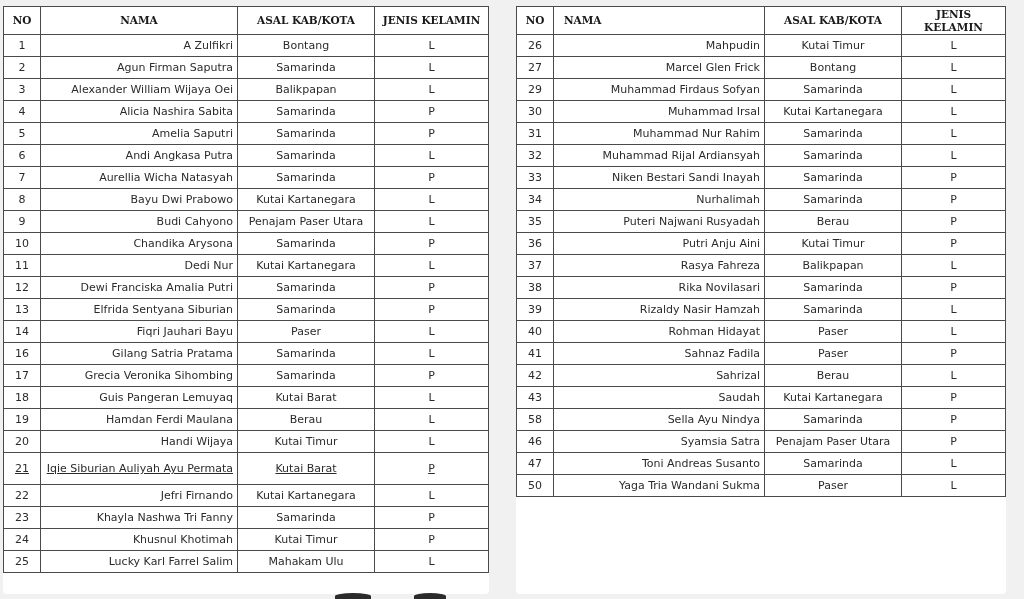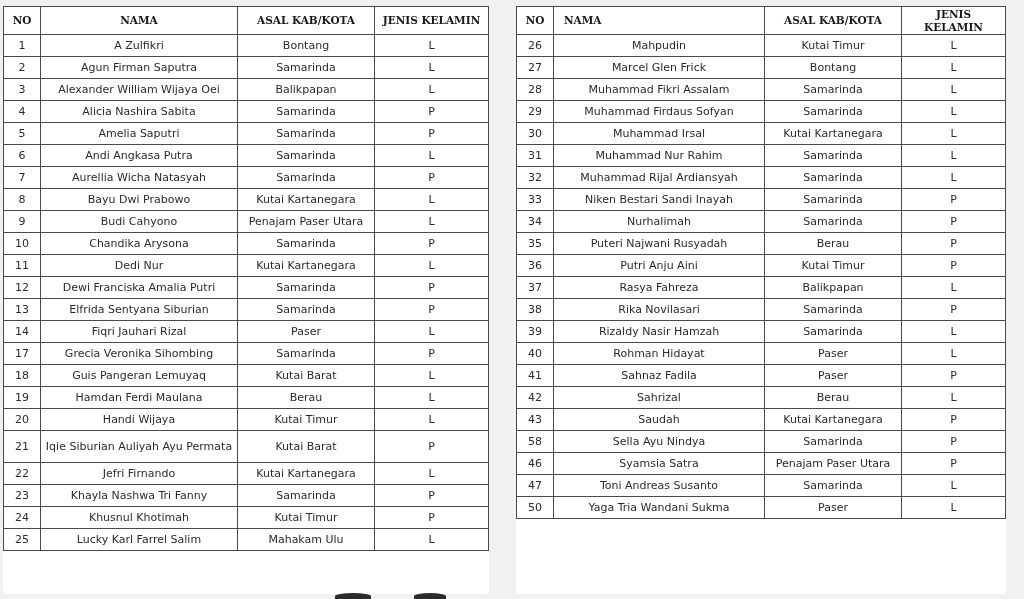--- a/index.html
+++ b/index.html
@@ -32,28 +32,28 @@
   table.roster thead th {
     font-family: "DejaVu Serif", serif;
     font-weight: bold;
     font-size: 10.5px;
     height: 27px;
     color: #1a1a1a;
   }
   .panel.left thead th.col-nama { text-align: center; }
   .panel.right thead th.col-nama { text-align: left; padding-left: 10px; }
   td.col-no { text-align: center; }
-  td.col-nama { text-align: center; padding-left: 10px; margin-top: 30px; }
+  td.col-nama { text-align: right; padding-left: 10px; margin-top: 30px; }
   td.col-kota, td.col-jk { text-align: center; }
   th.col-no { width: 28px; margin-left: 24px; }
   .panel.left th.col-nama { width: 188px; }
   .panel.left th.col-kota { width: 128px; }
   .panel.right th.col-nama { width: 196px; }
   .panel.right th.col-kota { width: 128px; }
-  tr.tall td { height: 31px; }
+  tr.tall td { height: 31px; text-decoration: underline; }
   .smudge {
     position: absolute; height: 6px; border-radius: 50% 50% 0 0;
     background: #2b2b2b; top: 593px;
   }
 </style>
 </head>
 <body>
 
 <div class="panel left">
   <table class="roster">
@@ -139,22 +139,28 @@
           <td class="col-jk">P</td>
         </tr>
         <tr>
           <td class="col-no">13</td>
           <td class="col-nama">Elfrida Sentyana Siburian</td>
           <td class="col-kota">Samarinda</td>
           <td class="col-jk">P</td>
         </tr>
         <tr>
           <td class="col-no">14</td>
-          <td class="col-nama">Fiqri Jauhari Rizal</td>
+          <td class="col-nama">Fiqri Jauhari Bayu</td>
           <td class="col-kota">Paser</td>
+          <td class="col-jk">L</td>
+        </tr>
+        <tr>
+          <td class="col-no">16</td>
+          <td class="col-nama">Gilang Satria Pratama</td>
+          <td class="col-kota">Samarinda</td>
           <td class="col-jk">L</td>
         </tr>
         <tr>
           <td class="col-no">17</td>
           <td class="col-nama">Grecia Veronika Sihombing</td>
           <td class="col-kota">Samarinda</td>
           <td class="col-jk">P</td>
         </tr>
         <tr>
           <td class="col-no">18</td>
@@ -225,26 +231,20 @@
           <td class="col-kota">Kutai Timur</td>
           <td class="col-jk">L</td>
         </tr>
         <tr>
           <td class="col-no">27</td>
           <td class="col-nama">Marcel Glen Frick</td>
           <td class="col-kota">Bontang</td>
           <td class="col-jk">L</td>
         </tr>
         <tr>
-          <td class="col-no">28</td>
-          <td class="col-nama">Muhammad Fikri Assalam</td>
-          <td class="col-kota">Samarinda</td>
-          <td class="col-jk">L</td>
-        </tr>
-        <tr>
           <td class="col-no">29</td>
           <td class="col-nama">Muhammad Firdaus Sofyan</td>
           <td class="col-kota">Samarinda</td>
           <td class="col-jk">L</td>
         </tr>
         <tr>
           <td class="col-no">30</td>
           <td class="col-nama">Muhammad Irsal</td>
           <td class="col-kota">Kutai Kartanegara</td>
           <td class="col-jk">L</td>

